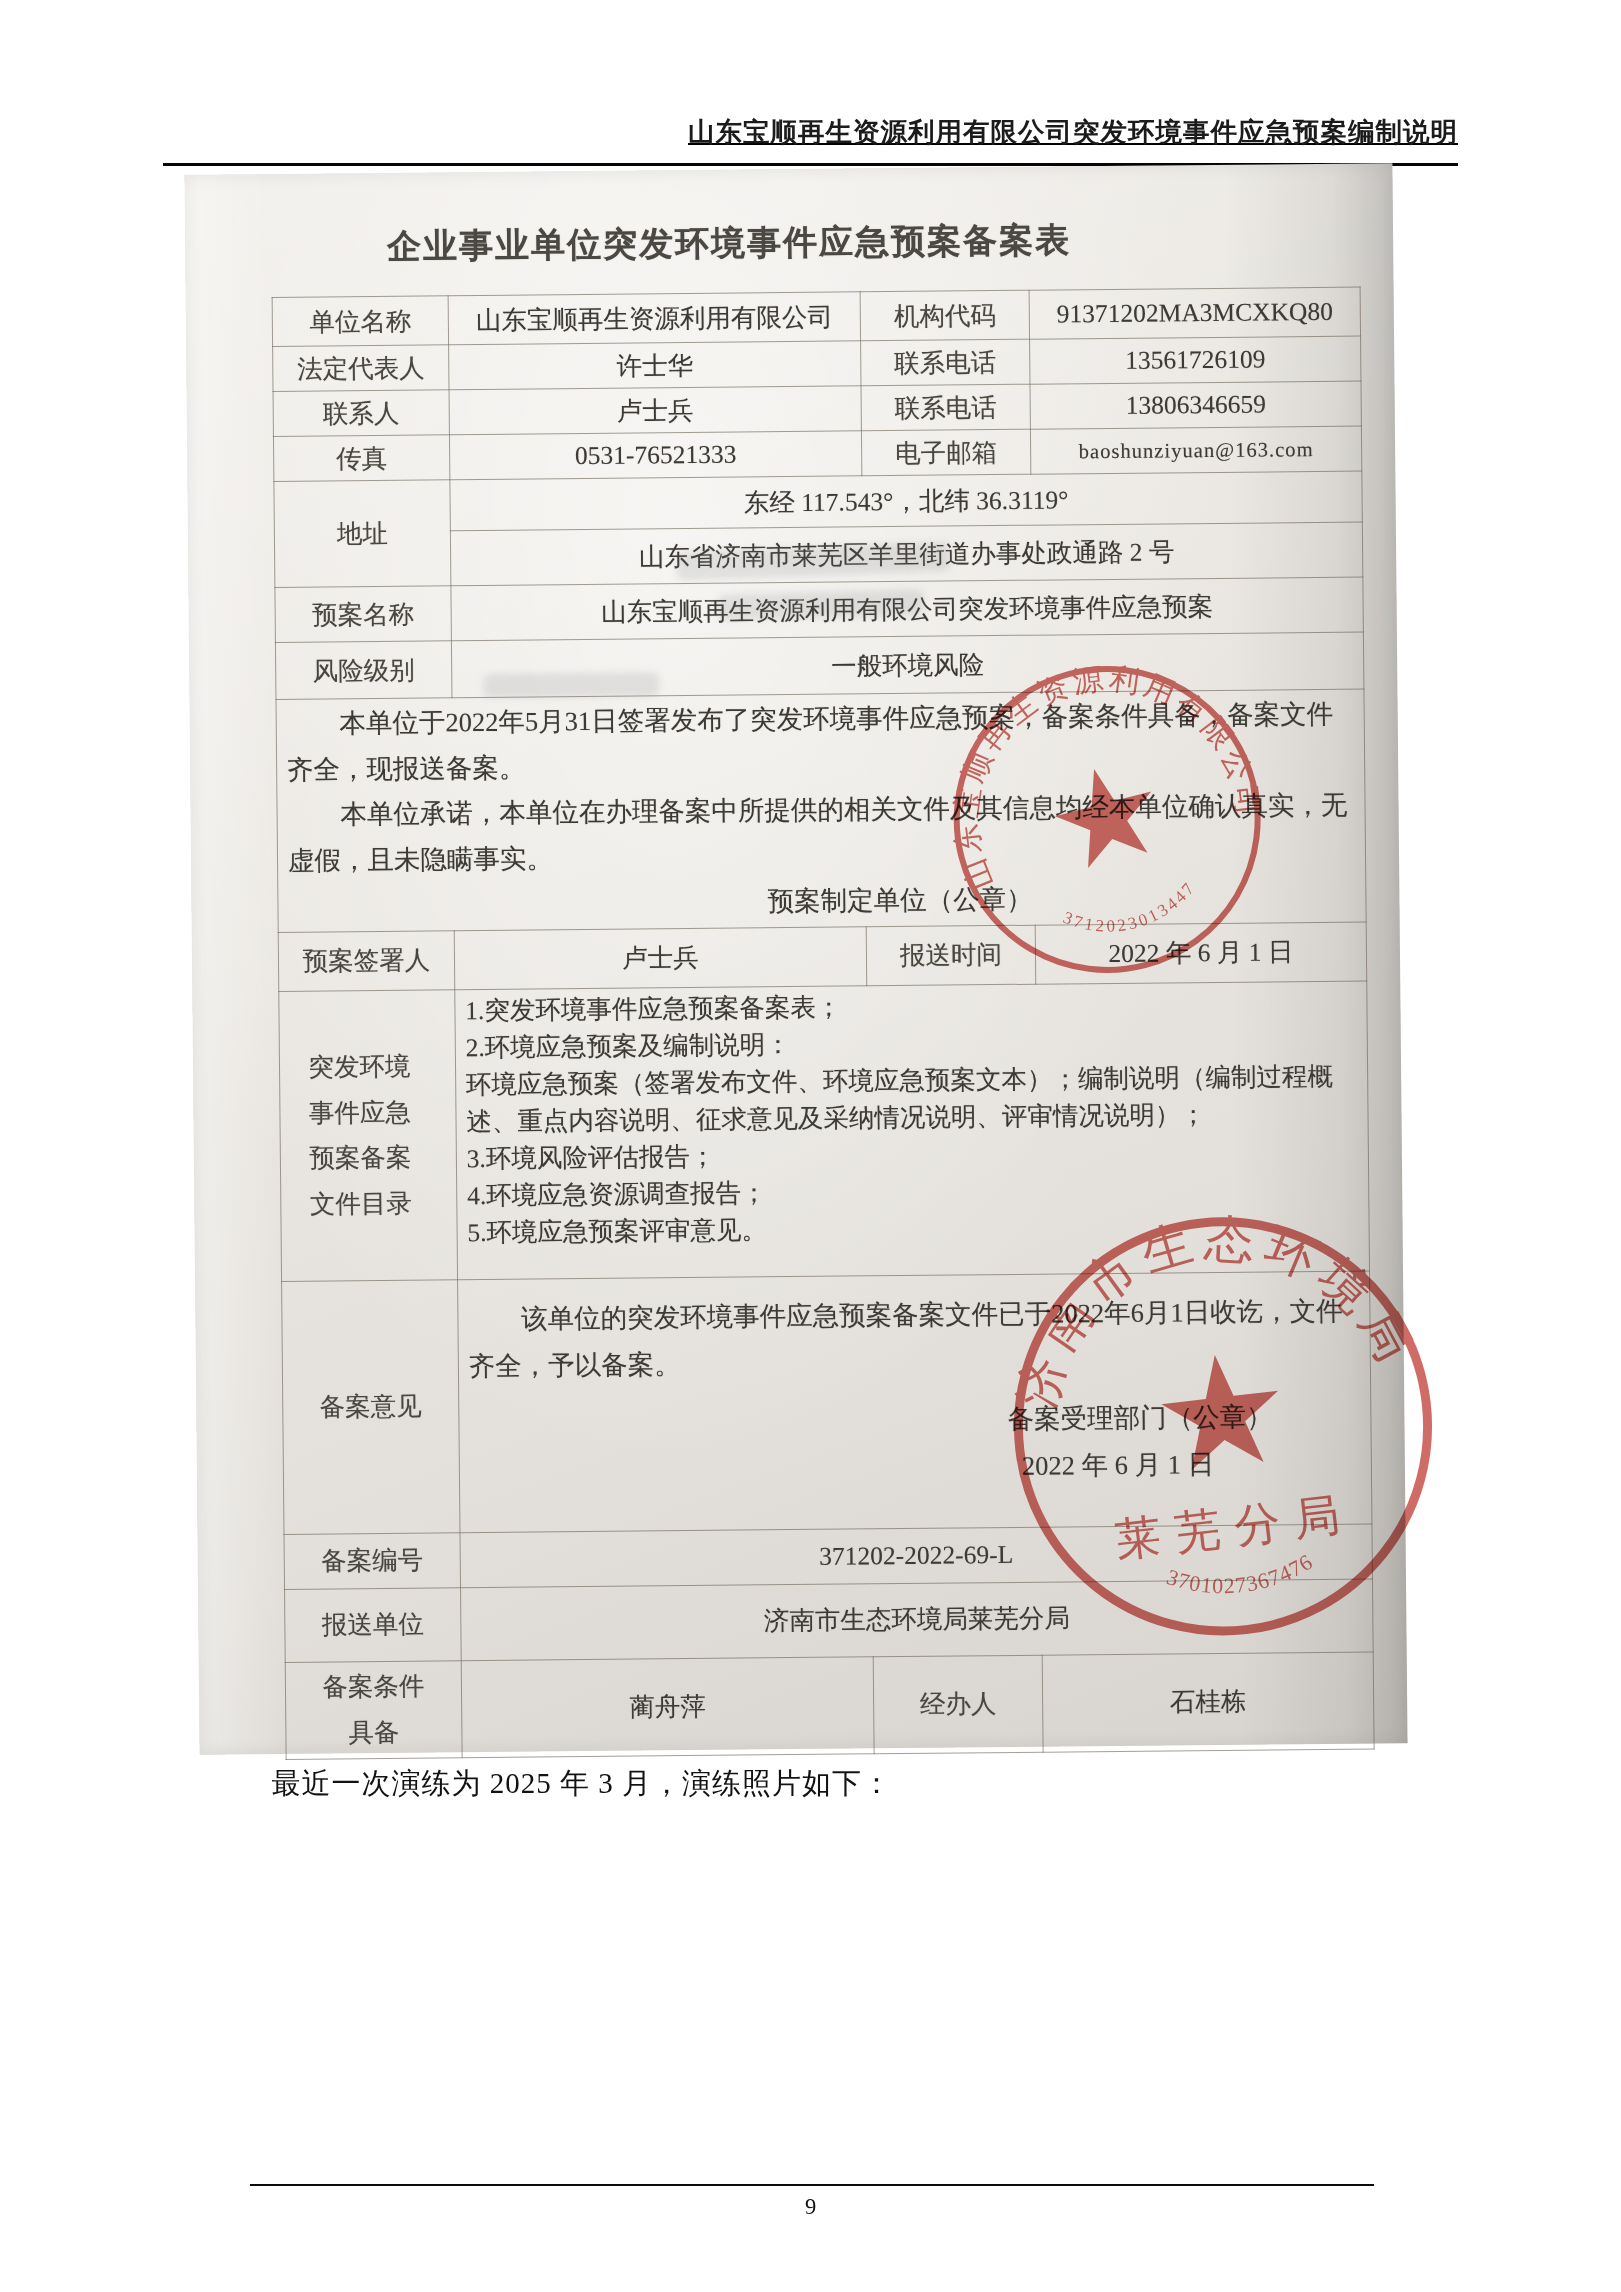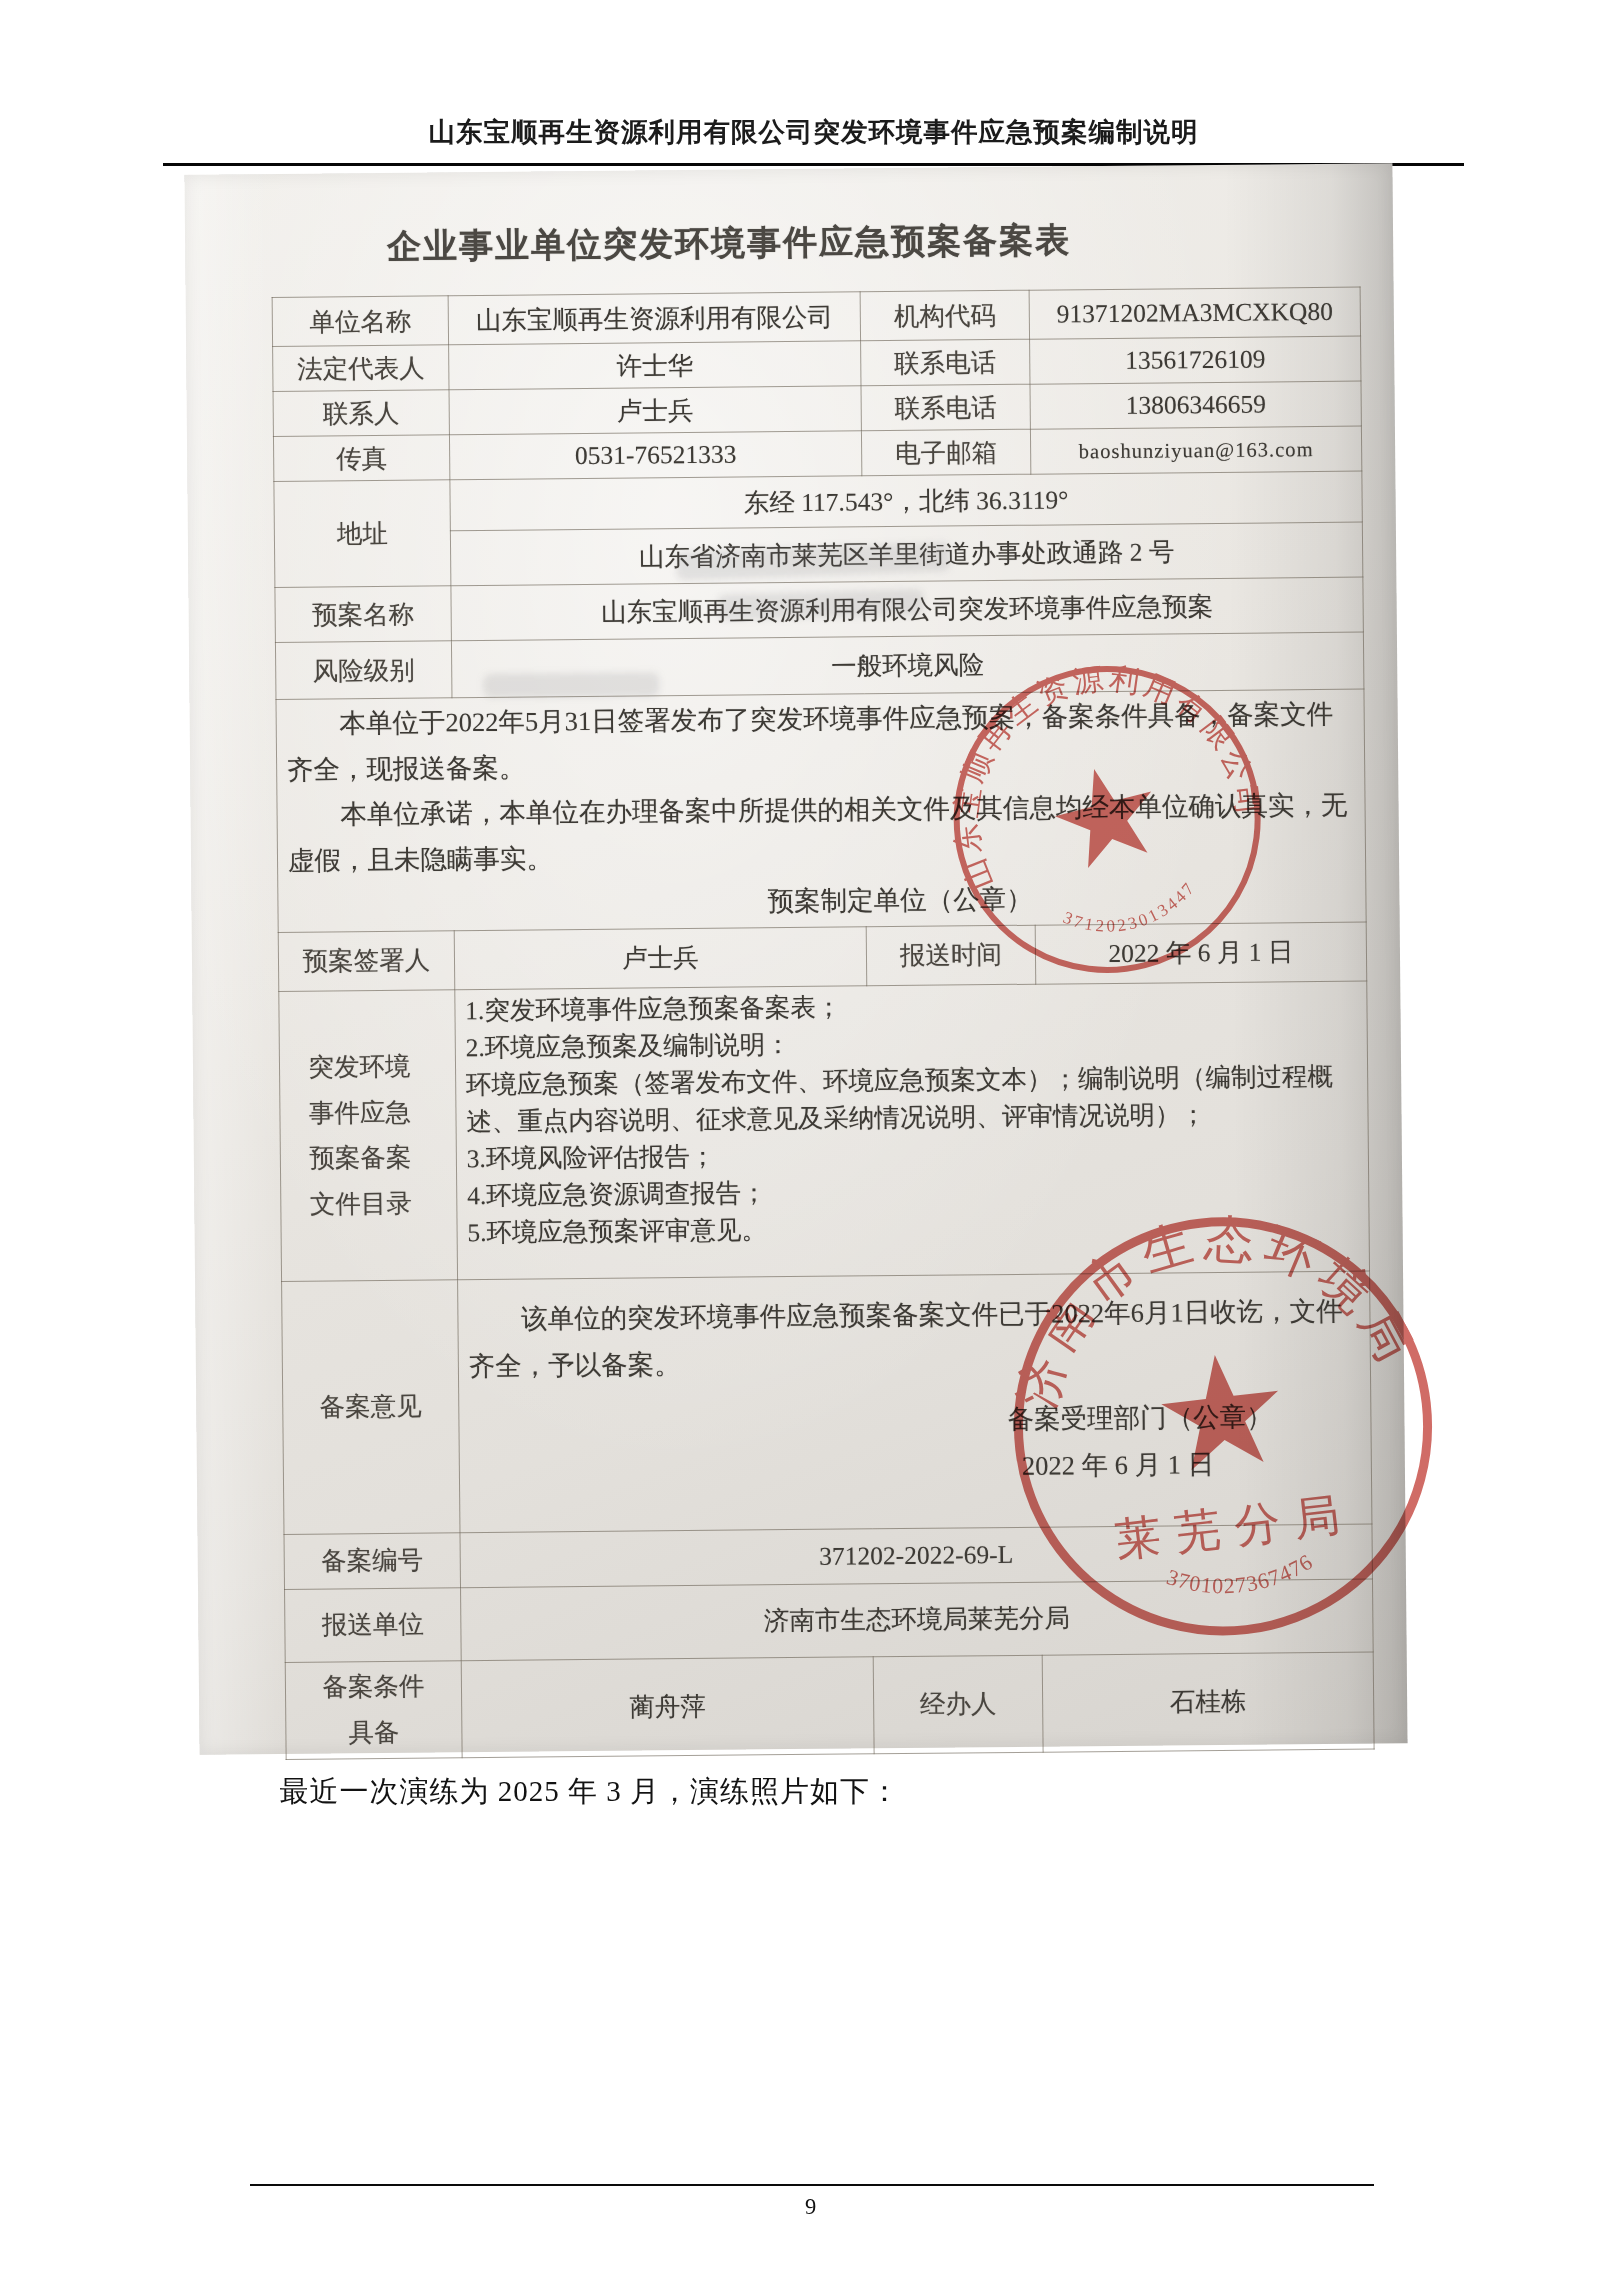--- a/index.html
+++ b/index.html
@@ -4,22 +4,22 @@
 <style>
   html,body{margin:0;padding:0;}
   body{
     width:1621px;height:2293px;position:relative;background:#ffffff;
     font-family:"Liberation Serif","DejaVu Serif",serif;
   }
   .page{position:absolute;inset:0;overflow:hidden;background:#ffffff;}
 
   
   .doc-header{
-    position:absolute;top:114px;left:163px;right:157px;
-    text-align:center;padding-bottom:12.7px;border-bottom:3.9px solid #060606;
+    position:absolute;top:114px;left:163px;right:163px;
+    text-align:right;padding-bottom:12.7px;border-bottom:3.9px solid #060606;text-decoration:underline;
   }
   .doc-header-title{font-size:26.5px;font-weight:700;color:#1b1b1b;letter-spacing:1px;}
 
   
   .scan{
     position:absolute;left:192px;top:169px;width:1208px;height:1580px;
     transform:rotate(-0.55deg);
     background:
       linear-gradient(to right, rgba(255,255,255,.38), rgba(255,255,255,0) 7%, rgba(0,0,0,0) 86%, rgba(0,0,0,.07) 95%, rgba(0,0,0,.18)),
       radial-gradient(ellipse at 40% 22%, rgba(255,255,255,.55), rgba(255,255,255,0) 55%),
@@ -61,21 +61,21 @@
   .stamp text{font-family:"Liberation Serif","DejaVu Serif",serif;}
 
   
   .smudge{position:absolute;background:rgba(110,108,114,.15);filter:blur(3.9px);border-radius:7.8px;}
   .smudge-a{left:488px;top:378px;width:274px;height:29px;transform:rotate(-1.5deg);}
   .smudge-b{left:529px;top:423px;width:206px;height:25.5px;transform:rotate(-1deg);}
   .smudge-c{left:294px;top:502px;width:176px;height:23.5px;}
 
   
   .closing{
-    position:absolute;top:1764px;left:167px;right:167px;margin:8px;
+    position:absolute;top:1764px;left:167px;right:167px;margin:0;
     font-size:29px;color:#121212;text-indent:3.6em;letter-spacing:1px;
   }
   .footer-rule{position:absolute;top:2184px;left:250px;width:1124px;border-top:2px solid #0a0a0a;}
   .page-num{position:absolute;top:2194px;left:0;width:100%;text-align:center;font-size:22.5px;color:#111;}
 </style>
 </head>
 <body>
 
 <div class="page">
 

